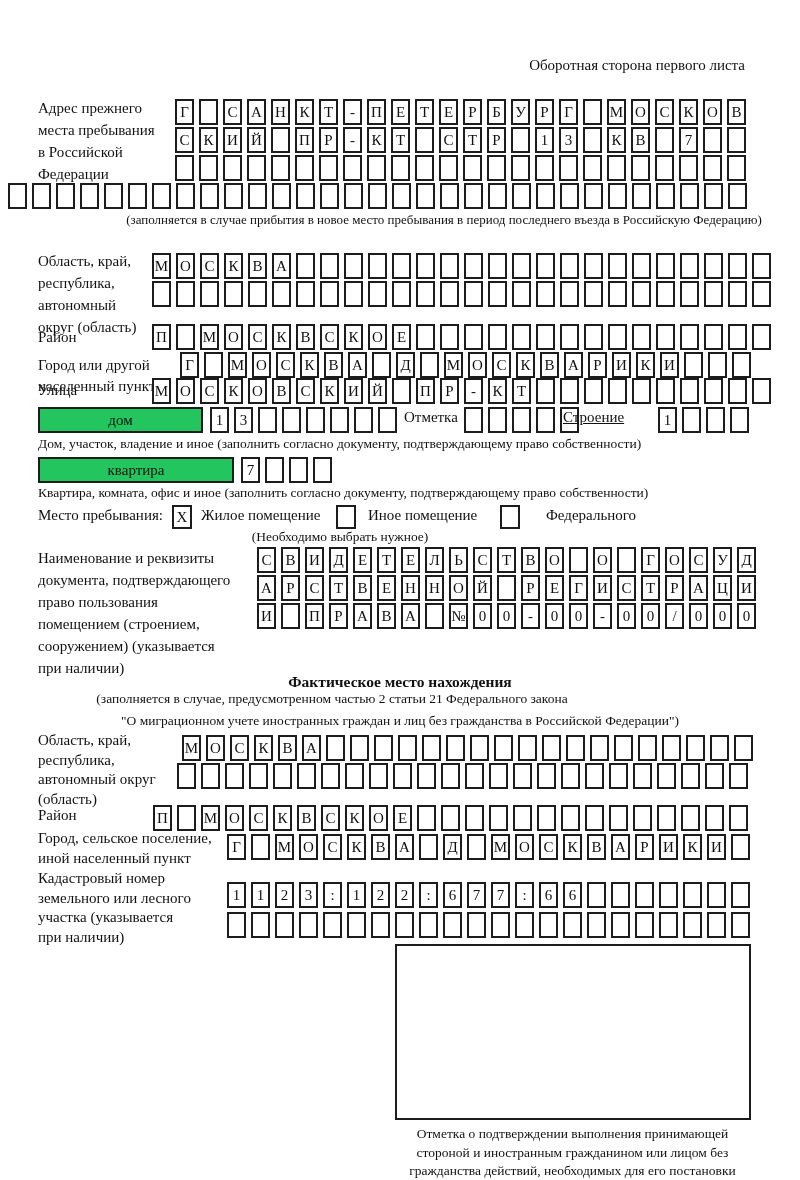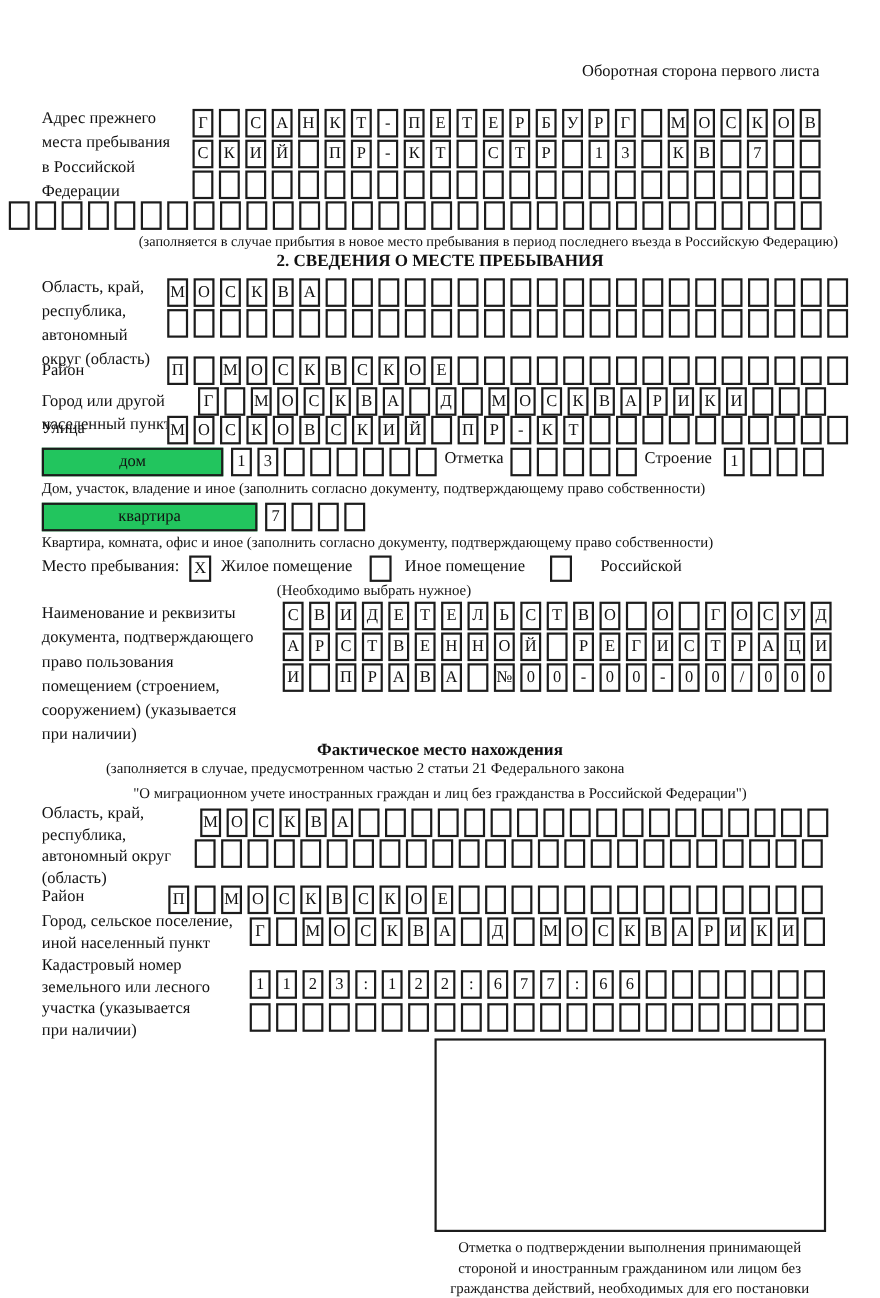--- a/index.html
+++ b/index.html
@@ -53,21 +53,21 @@
   #district-label{top:289px;left:38px;}
   #g-raion{top:287px;left:152px;}
   #city-label{top:318px;left:38px;}
   #g-gorod{top:315px;left:180px;}
   #street-label{top:342px;left:38px;text-align:center;}
   #g-ulitsa{top:341px;left:152px;}
   #house-box{top:370px;left:38px;width:165px;}
   #g-house{top:370px;left:210px;}
   #korpus-label{top:372px;left:404px;font-size:15px;white-space:pre;}
   #g-korpus{top:370px;left:464px;}
-  #stroenie-label{top:372px;left:586px;font-size:15px;white-space:pre;}
+  #stroenie-label{top:372px;left:563px;font-size:15px;white-space:pre;text-decoration:underline;}
   #g-stroenie{top:370px;left:658px;}
   #house-caption{top:399px;left:38px;}
   #apt-box{top:420px;left:38px;width:196px;}
   #g-apt{top:420px;left:241px;}
   #apt-caption{top:448px;left:38px;}
   #stay-label{top:470px;left:38px;font-size:15px;white-space:pre;}
   #cb1{top:468px;left:172px;}
   #cb1-label{top:470px;left:201px;font-size:15px;white-space:pre;}
   #cb2{top:468px;left:336px;}
   #cb2-label{top:470px;left:368px;font-size:15px;white-space:pre;}
@@ -211,21 +211,20 @@
       <div class="cell"></div>
       <div class="cell"></div>
       <div class="cell"></div>
       <div class="cell"></div>
       <div class="cell"></div>
       <div class="cell"></div>
       <div class="cell"></div>
     </div>
   <div class="abs note" id="note1">(заполняется в случае прибытия в новое место пребывания в период последнего въезда в Российскую Федерацию)</div>
 
-  <div class="abs heading" id="sec2-heading">2. СВЕДЕНИЯ О МЕСТЕ ПРЕБЫВАНИЯ</div>
 
   <div class="abs label" id="region-label">Область, край,
 республика,
 автономный
 округ (область)</div>
   <div class="abs grid" id="g-obl1">
       <div class="cell">М</div>
       <div class="cell">О</div>
       <div class="cell">С</div>
       <div class="cell">К</div>
@@ -406,21 +405,21 @@
       <div class="cell"></div>
     </div>
   <div class="abs caption" id="apt-caption">Квартира, комната, офис и иное (заполнить согласно документу, подтверждающему право собственности)</div>
 
   <div class="abs" id="stay-label">Место пребывания:</div>
   <div class="abs checkbox" id="cb1">X</div>
   <div class="abs" id="cb1-label">Жилое помещение</div>
   <div class="abs checkbox" id="cb2"></div>
   <div class="abs" id="cb2-label">Иное помещение</div>
   <div class="abs checkbox" id="cb3"></div>
-  <div class="abs" id="cb3-label">Российской</div>
+  <div class="abs" id="cb3-label">Федерального</div>
   <div class="abs" id="choose-note">(Необходимо выбрать нужное)</div>
 
   <div class="abs label" id="doc-label">Наименование и реквизиты
 документа, подтверждающего
 право пользования
 помещением (строением,
 сооружением) (указывается
 при наличии)</div>
   <div class="abs grid" id="g-doc1">
       <div class="cell">С</div>

